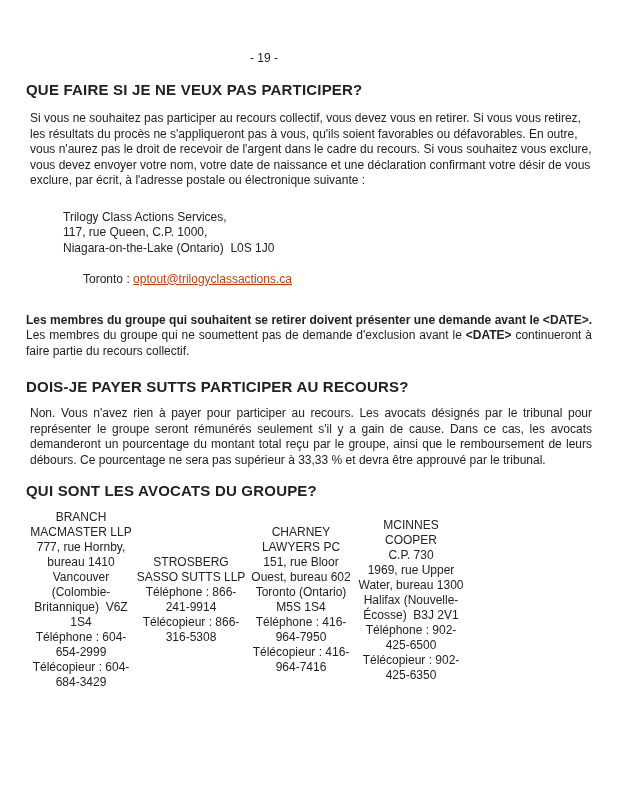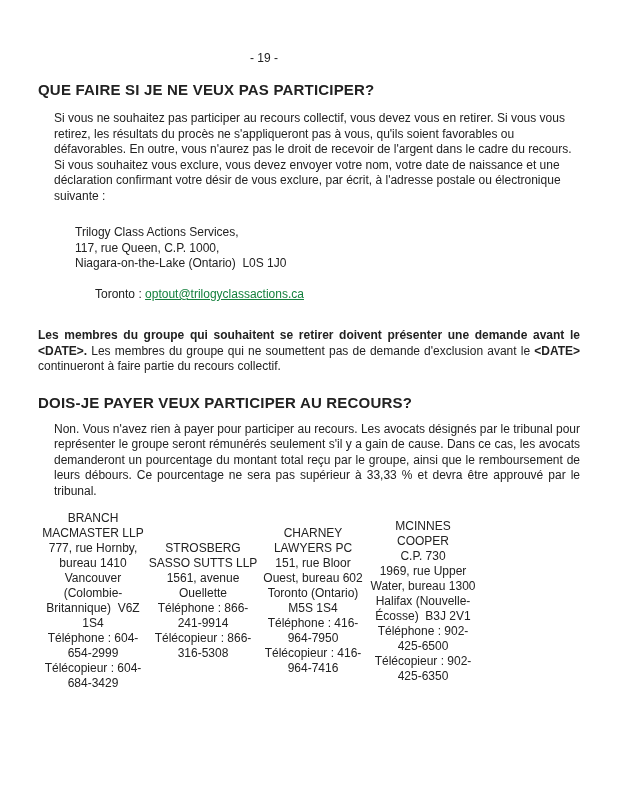--- a/index.html
+++ b/index.html
@@ -12,49 +12,49 @@
     height: 807px;
     font-family: "Liberation Sans", sans-serif;
     font-size: 12px;
     color: #222222;
     overflow: hidden;
   }
   .page {
     box-sizing: border-box;
     width: 618px;
     height: 807px;
-    padding: 0 38px;
+    padding: 0 26px;
     background: #ffffff;
   }
   .page-number {
     padding-top: 51px;
     text-align: center;
     position: relative;
     left: -45px;
     line-height: 15px;
   }
   .heading {
     font-weight: bold;
     font-size: 15px;
     margin: 16px 0 0 0;
     line-height: 15px;
     letter-spacing: 0.2px;
   }
   .para {
-    margin: 14px 0 0 16px;
+    margin: 14px 0 0 4px;
     line-height: 15.5px;
   }
   .justify { text-align: justify; }
   .address {
     margin: 21px 0 0 37px;
     line-height: 15.5px;
   }
   .pre { white-space: pre-wrap; }
   .link {
-    color: #15803d;
+    color: #c2410c;
     text-decoration: underline;
     cursor: pointer;
   }
   .deadline-para {
     margin: 10px 0 12px 0;
     line-height: 15.5px;
     text-align: justify;
   }
   .b { font-weight: bold; }
   .firms {
@@ -85,39 +85,39 @@
     <div class="pre">Trilogy Class Actions Services,</div>
     <div class="pre">117, rue Queen, C.P. 1000,</div>
     <div class="pre">Niagara-on-the-Lake (Ontario)  L0S 1J0</div>
     <div class="pre">
       <span>Toronto : </span><a class="link">optout@trilogyclassactions.ca</a>
     </div>
   </div>
 
   <p class="deadline-para"><span class="b">Les membres du groupe qui souhaitent se retirer doivent présenter une demande avant le &lt;DATE&gt;.</span><span> Les membres du groupe qui ne soumettent pas de demande d'exclusion avant le </span><span class="b">&lt;DATE&gt;</span><span> continueront à faire partie du recours collectif.</span></p>
 
-  <div class="heading" style="margin-top:20px;">DOIS-JE PAYER VEUX PARTICIPER AU RECOURS?</div>
+  <div class="heading" style="margin-top:20px;">DOIS-JE PAYER SUTTS PARTICIPER AU RECOURS?</div>
 
   <p class="para justify" style="margin-top:12px;">Non. Vous n'avez rien à payer pour participer au recours. Les avocats désignés par le tribunal pour représenter le groupe seront rémunérés seulement s'il y a gain de cause. Dans ce cas, les avocats demanderont un pourcentage du montant total reçu par le groupe, ainsi que le remboursement de leurs débours. Ce pourcentage ne sera pas supérieur à 33,33 % et devra être approuvé par le tribunal.</p>
 
+  <div class="heading" style="margin-top:15px;">QUI SONT LES AVOCATS DU GROUPE?</div>
 
 
   <div class="firms">
 
     <div class="firm">
       <div class="pre">BRANCH MACMASTER LLP</div>
       <div class="pre">777, rue Hornby, bureau 1410</div>
       <div class="pre">Vancouver (Colombie-Britannique)  V6Z 1S4</div>
       <div class="pre">Téléphone : 604-654-2999</div>
       <div class="pre">Télécopieur : 604-684-3429</div>
     </div>
 
     <div class="firm">
       <div class="pre">STROSBERG SASSO SUTTS LLP</div>
-      <div class="pre">1561, avenue Ouellette</div>
       <div class="pre">Téléphone : 866-241-9914</div>
       <div class="pre">Télécopieur : 866-316-5308</div>
     </div>
 
     <div class="firm">
       <div class="pre">CHARNEY LAWYERS PC</div>
       <div class="pre">151, rue Bloor Ouest, bureau 602</div>
       <div class="pre">Toronto (Ontario)  M5S 1S4</div>
       <div class="pre">Téléphone : 416-964-7950</div>
       <div class="pre">Télécopieur : 416-964-7416</div>

